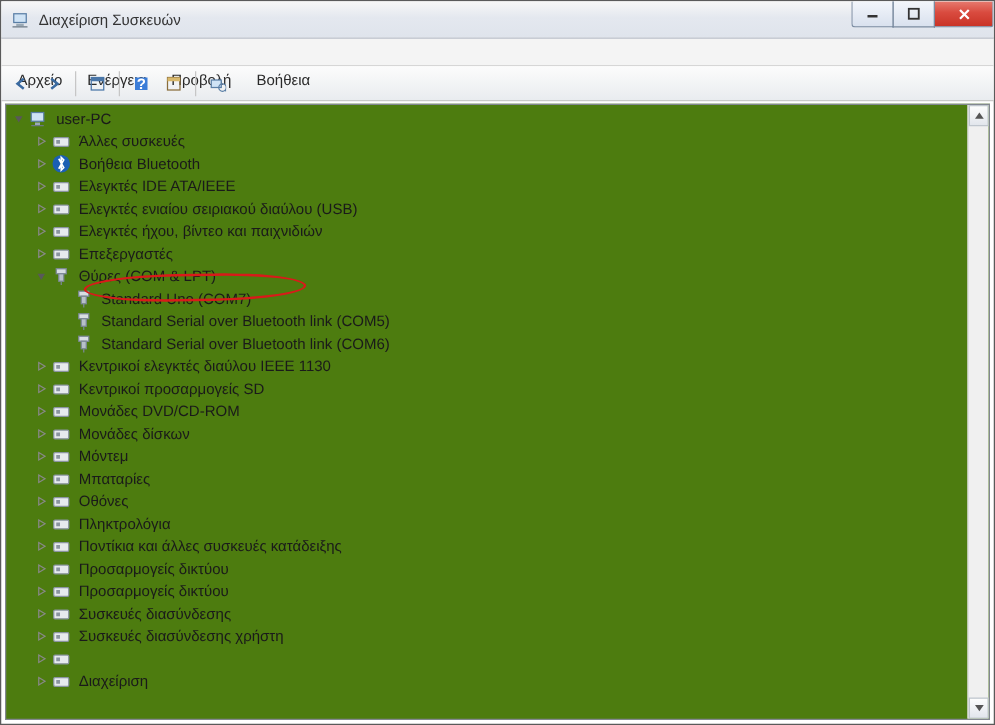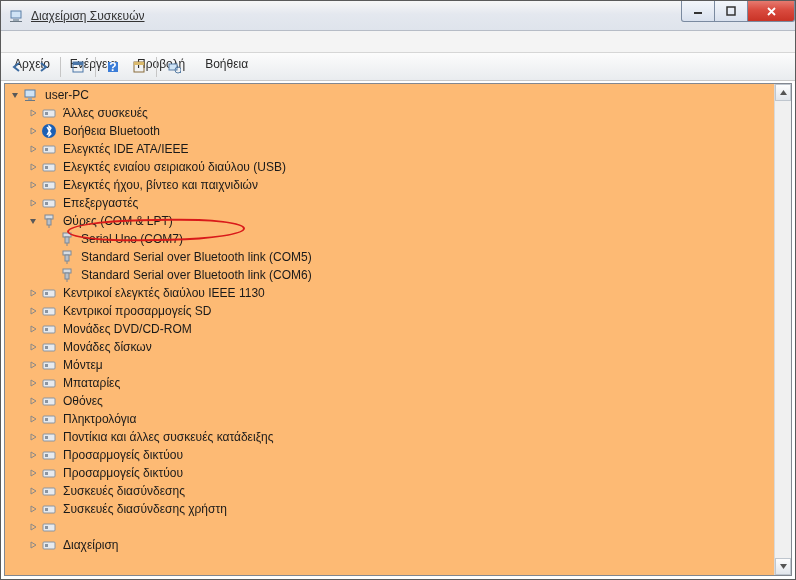--- a/index.html
+++ b/index.html
@@ -1,35 +1,35 @@
 <!DOCTYPE html>
 <html><head>
 <meta charset="utf-8">
 <style>
   * { margin:0; padding:0; box-sizing:border-box; font-family:"Segoe UI", Tahoma, sans-serif; font-size:12px; }
   body { background:#fff; width:796px; height:580px; overflow:hidden; border:1px solid #5a5a5a; position:relative;}
   
   .titlebar { height:30px; background:linear-gradient(#f7f7f7,#e4e8ef 45%,#dfe4ec); border-bottom:1px solid #b6bcc6; display:flex; align-items:center; padding-left:8px; position:relative;}
   .titlebar .ico { width:16px; height:16px; margin-right:6px; display:inline-flex; align-items:center; justify-content:center;}
-  .titlebar .title { color:#333;text-decoration:underline;}
+  .titlebar .title { color:#333;}
   .winbtns { position:absolute; right:0; top:0; display:flex; height:21px;}
   .winbtn { width:34px; height:21px; border:1px solid #7a8aa0; border-top:none; margin-left:-1px; display:flex; align-items:center; justify-content:center; background:linear-gradient(#f3f6fb,#d9e1ee); color:#3a3a3a;}
   .winbtn.min { border-bottom-left-radius:3px;}
   .winbtn.max { }
   .winbtn.close { width:48px; border-bottom-right-radius:3px; background:linear-gradient(#e67a6f,#d94b3f 45%,#c93326); color:#fff;}
   .winbtn svg { display:block;}
   
   .menubar { height:22px; background:#f4f4f4; border-bottom:1px solid #d6d6d6; display:flex; align-items:center; padding:0 4px; gap:2px;}
   .menuitem { padding:2px 8px; color:#2a2a2a; border:1px solid transparent; border-radius:2px;margin-top:44px;}
   
   .toolbar { height:28px; background:linear-gradient(#fcfcfc,#e9ecef); border-bottom:1px solid #c9c9c9; display:flex; align-items:center; padding:0 4px; gap:2px;}
   .tbtn { width:24px; height:24px; border:1px solid transparent; border-radius:2px; display:flex; align-items:center; justify-content:center; color:#4a4a4a;}
   .tsep { width:1px; height:20px; background:#c6c6c6; margin:0 3px;}
   
-  .content { position:absolute; left:3px; right:3px; top:82px; bottom:3px; border:1px solid #828790; background:#fdba74; overflow:hidden;}
+  .content { position:absolute; left:3px; right:3px; top:82px; bottom:3px; border:1px solid #828790; background:#4d7c0f; overflow:hidden;}
   .tree { position:absolute; left:0; top:0; right:17px; bottom:0; overflow:auto; padding:2px 0 2px 2px; line-height:18px; white-space:nowrap;}
   .vscroll { position:absolute; right:0; top:0; bottom:0; width:17px; background:#f0f0f0; border-left:1px solid #d9d9d9;}
   .vscroll .sbtn { height:17px; background:linear-gradient(#fdfdfd,#e2e6ec); border:1px solid #bfc6ce; display:flex; align-items:center; justify-content:center; color:#555;}
   .vscroll .track { position:absolute; top:17px; bottom:17px; left:0; right:0;}
   .vscroll .sbtn.bottom { position:absolute; bottom:0; left:0; right:0;}
   .row { display:flex; align-items:center; height:18px;}
   .exp { width:16px; height:16px; display:inline-flex; align-items:center; justify-content:center; color:#6b6b6b; font-size:10px;}
   .ind { display:inline-block; }
   .nico { width:16px; height:16px; margin-right:4px; display:inline-flex; align-items:center; justify-content:center;}
   .lbl { color:#1a1a1a; padding:0 2px;}
@@ -241,21 +241,21 @@
       <div class="row">
         <span class="ind" style="width:36px"></span>
         <span class="exp"></span>
         <span class="nico">
           <svg width="16" height="16">
             <rect x="4" y="2" width="8" height="4" fill="#d8dde3" stroke="#7c8896"></rect>
             <rect x="6" y="6" width="4" height="6" fill="#b8c0c9" stroke="#7c8896"></rect>
             <line x1="8" y1="12" x2="8" y2="15" stroke="#7c8896"></line>
           </svg>
         </span>
-        <span class="lbl">Serial Uno (COM7)</span>
+        <span class="lbl">Standard Uno (COM7)</span>
       </div>
       <div class="row">
         <span class="ind" style="width:36px"></span>
         <span class="exp"></span>
         <span class="nico">
           <svg width="16" height="16">
             <rect x="4" y="2" width="8" height="4" fill="#d8dde3" stroke="#7c8896"></rect>
             <rect x="6" y="6" width="4" height="6" fill="#b8c0c9" stroke="#7c8896"></rect>
             <line x1="8" y1="12" x2="8" y2="15" stroke="#7c8896"></line>
           </svg>

